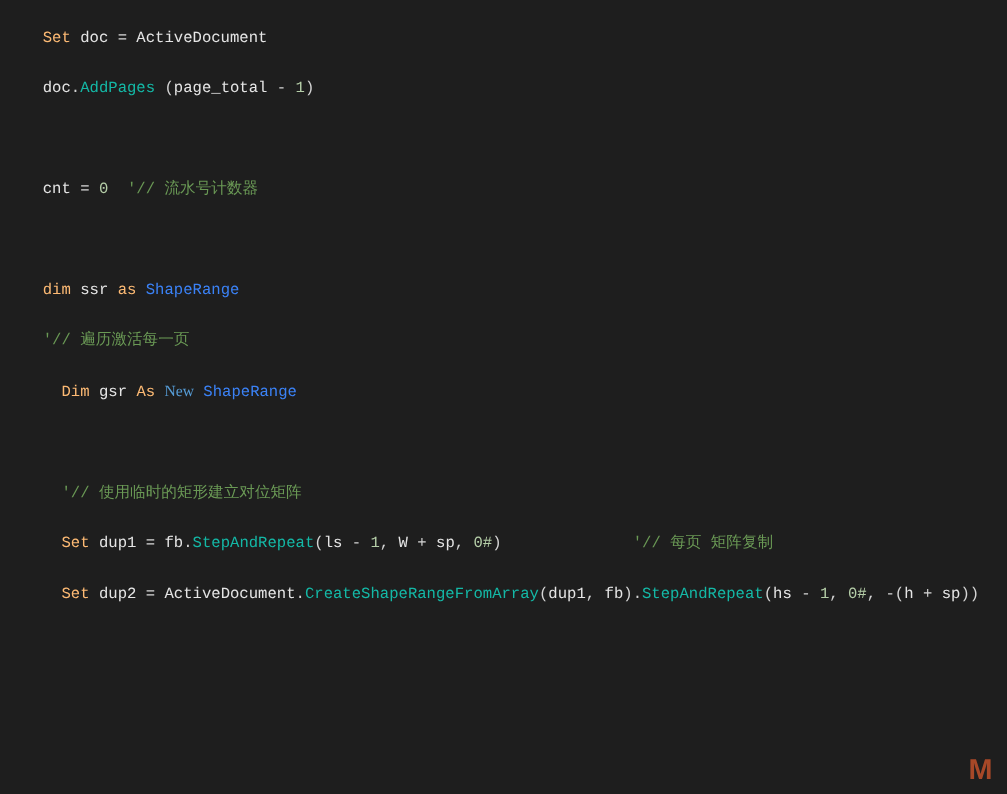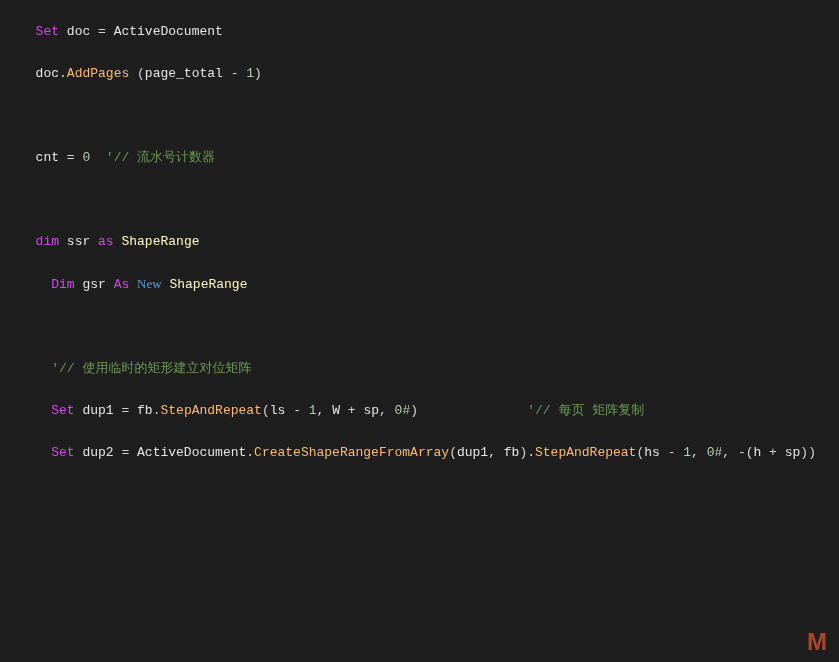--- a/index.html
+++ b/index.html
@@ -13,25 +13,25 @@
     height: 662px;
     overflow: hidden;
     position: relative;
   }
   .editor {
     padding: 0 0 0 20px;
     white-space: pre;
   }
   .line { display: block; }
   .c-comment { color: #6a9955; }
-  .c-keyword { color: #d946ef; }
+  .c-keyword { color: #fdba74; }
   .c-new { color: #569cd6; font-family: Liberation Serif, serif; }
   .c-ident { color: #e5e5e5; }
-  .c-type { color: #fef9c3; }
-  .c-func { color: #fdba74; }
+  .c-type { color: #3b82f6; }
+  .c-func { color: #14b8a6; }
   .c-num { color: #b5cea8; }
   .c-op { color: #d4d4d4; }
   .watermark {
     position: absolute;
     right: 12px;
     bottom: 10px;
     color: #b85a3a;
     font-size: 18px;
     font-family: "Microsoft YaHei", sans-serif;
     opacity: 0.85;
@@ -53,20 +53,21 @@
 </head>
 <body>
 
 <div class="editor">
 <span class="line">  <span class="c-keyword">Set</span> <span class="c-ident">doc</span><span class="c-op"> = </span><span class="c-ident">ActiveDocument</span></span>
 <span class="line">  <span class="c-ident">doc</span>.<span class="c-func">AddPages</span><span class="c-op"> (</span><span class="c-ident">page_total</span><span class="c-op"> - </span><span class="c-num">1</span><span class="c-op">)</span></span>
 <span class="line"> </span>
 <span class="line">  <span class="c-ident">cnt</span><span class="c-op"> = </span><span class="c-num">0</span>  <span class="c-comment">'// 流水号计数器</span></span>
 <span class="line"> </span>
 <span class="line">  <span class="c-keyword">dim</span> <span class="c-ident">ssr</span> <span class="c-keyword">as</span> <span class="c-type">ShapeRange</span></span>
+<span class="line">  <span class="c-comment">'// 遍历激活每一页</span></span>
 <span class="line">    <span class="c-keyword">Dim</span> <span class="c-ident">gsr</span> <span class="c-keyword">As</span> <span class="c-new">New</span> <span class="c-type">ShapeRange</span></span>
 <span class="line"> </span>
 <span class="line">    <span class="c-comment">'// 使用临时的矩形建立对位矩阵</span></span>
 <span class="line">    <span class="c-keyword">Set</span> <span class="c-ident">dup1</span><span class="c-op"> = </span><span class="c-ident">fb</span>.<span class="c-func">StepAndRepeat</span>(<span class="c-ident">ls</span><span class="c-op"> - </span><span class="c-num">1</span>, <span class="c-ident">W</span><span class="c-op"> + </span><span class="c-ident">sp</span>, <span class="c-num">0#</span>)              <span class="c-comment">'// 每页 矩阵复制</span></span>
 <span class="line">    <span class="c-keyword">Set</span> <span class="c-ident">dup2</span><span class="c-op"> = </span><span class="c-ident">ActiveDocument</span>.<span class="c-func">CreateShapeRangeFromArray</span>(<span class="c-ident">dup1</span>, <span class="c-ident">fb</span>).<span class="c-func">StepAndRepeat</span>(<span class="c-ident">hs</span><span class="c-op"> - </span><span class="c-num">1</span>, <span class="c-num">0#</span><span class="c-op">, -(</span><span class="c-ident">h</span><span class="c-op"> + </span><span class="c-ident">sp</span><span class="c-op">))</span></span>
 
 
 
 
 

